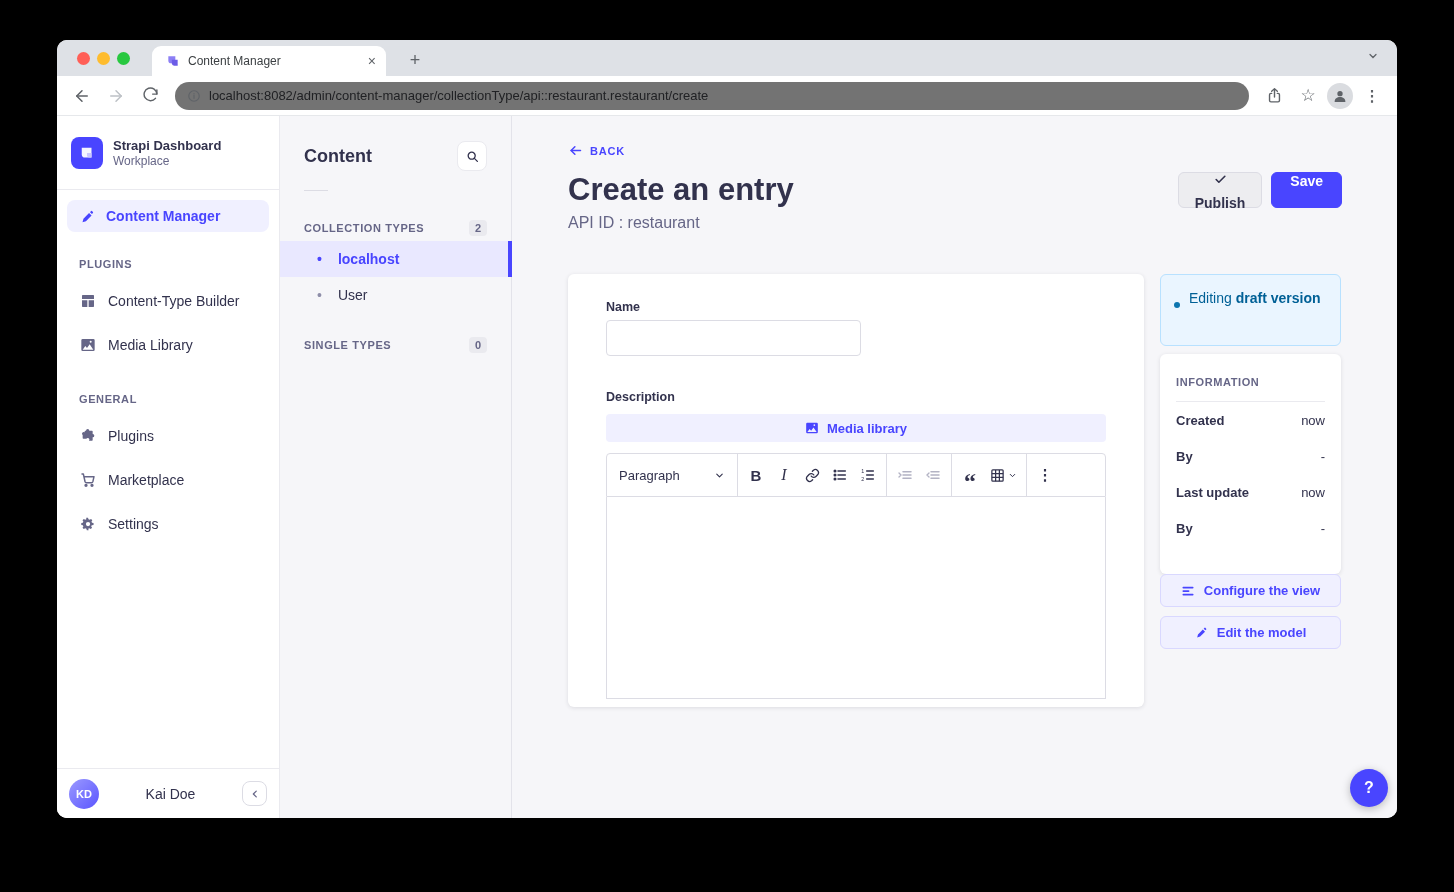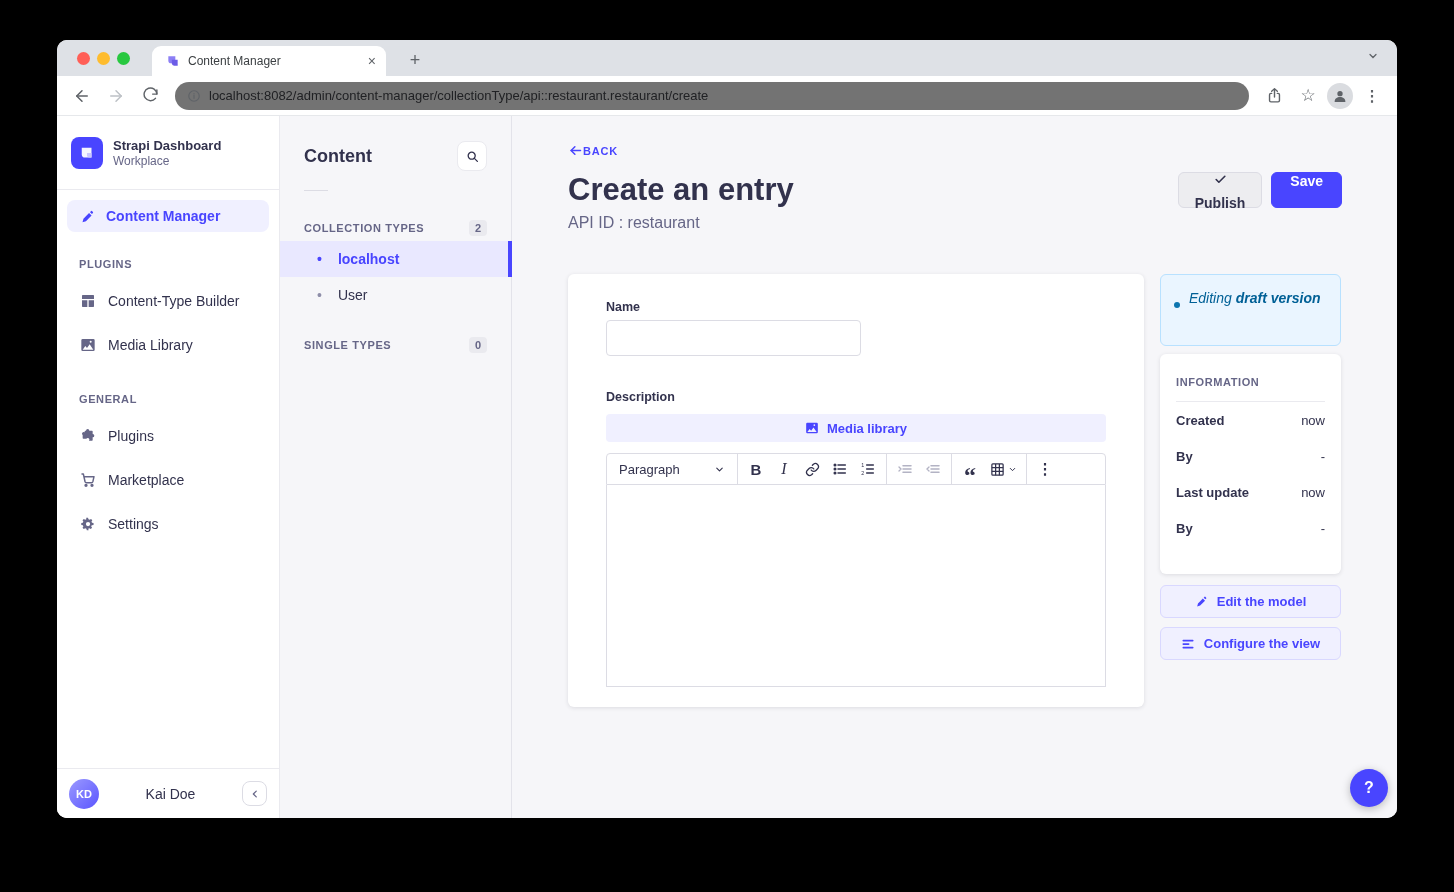--- a/index.html
+++ b/index.html
@@ -56,49 +56,49 @@
   .badge { background:#eaeaef; border-radius:4px; font-size:11px; font-weight:600; color:#666687; padding:2px 6px; letter-spacing:0; }
   .type-list { margin-top:5px; }
   .type-row { position:relative; height:36px; display:flex; align-items:center; gap:16px; padding-left:37px; font-size:14px; color:#32324d; }
   .type-row .bullet { color:#8e8ea9; font-size:14px; }
   .type-row.active { background:#e9e8ff; color:#4945ff; font-weight:600; }
   .type-row.active .bullet { color:#4945ff; }
   .type-row.active::after { content:""; position:absolute; right:-1px; top:0; bottom:0; width:4px; background:#4945ff; }
 
   
   .main { flex:1; padding:27px 55px 0 56px; position:relative; }
-  .back { display:inline-flex; align-items:center; color:#4945ff; font-size:11px; font-weight:700; letter-spacing:.8px; }
+  .back { display:inline-flex; align-items:center; gap:7px; color:#4945ff; font-size:11px; font-weight:700; letter-spacing:.8px; }
   .title-row { display:flex; justify-content:space-between; align-items:center; margin-top:10px; }
   .page-title { font-size:31px; font-weight:700; color:#32324d;text-align:center; }
   .actions { display:flex; gap:9px; }
   .btn { height:36px; border-radius:6px; display:inline-flex; align-items:center; gap:9px; font-size:14px; font-weight:600; padding:0 16px;flex-direction:column; }
   .btn-publish { background:#ededf0; border:1px solid #dcdce4; color:#32324d; }
   .btn-save { background:#4945ff; border:1px solid #4945ff; color:#fff; padding:0 18px; }
   .subtitle { margin-top:6px; font-size:16px; color:#666687; }
   .content-row { display:flex; gap:16px; margin-top:42px; }
 
   .card { width:576px; height:433px; background:#fff; border-radius:6px; box-shadow:0 1px 4px rgba(33,33,52,.12); padding:26px 38px; }
   .field-label { font-size:12.5px; font-weight:700; color:#32324d; }
   .text-input { display:block; margin-top:6px; width:255px; height:36px; border:1px solid #dcdce4; border-radius:4px; font-size:14px; padding:0 10px; color:#32324d; outline:none; }
   .desc-label { margin-top:34px; }
   .media-bar { margin-top:10px; height:28px; background:#f0f0ff; border-radius:4px; display:flex; align-items:center; justify-content:center; gap:8px; color:#4945ff; font-size:13px; font-weight:700; }
-  .rte-toolbar { margin-top:11px; height:32px; border:1px solid #dcdce4; border-radius:4px 4px 0 0; background:#fff; display:flex; align-items:center; padding:0 4px; color:#32324d; }
+  .rte-toolbar { margin-top:11px; height:44px; border:1px solid #dcdce4; border-radius:4px 4px 0 0; background:#fff; display:flex; align-items:center; padding:0 4px; color:#32324d; }
   .para-select { display:flex; align-items:center; justify-content:space-between; width:122px; padding:0 8px; font-size:13px; color:#32324d; }
   .tb-sep { width:1px; align-self:stretch; background:#dcdce4; margin:0 4px; }
   .tb-btn { width:28px; height:28px; display:flex; align-items:center; justify-content:center; color:#32324d; }
   .tb-btn.disabled { color:#b3b3c4; }
   .tb-bold { font-weight:800; font-size:15px; }
   .tb-italic { font-family:"Liberation Serif", serif; font-style:italic; font-size:16px; }
   .tb-quote { font-family:"Liberation Serif", serif; font-weight:700; font-size:24px; line-height:0; padding-top:12px; }
   .tb-kebab { font-size:15px; font-weight:700; letter-spacing:0; }
   .rte-area { height:202px; border:1px solid #dcdce4; border-top:none; background:#fff; }
 
   
   .aside { width:181px; }
-  .draft-box { height:72px; background:#eaf5ff; border:1px solid #b8e1ff; border-radius:6px; padding:13px 10px 16px 13px; display:flex; gap:9px;font-style:italic; }
+  .draft-box { height:72px; background:#eaf5ff; border:1px solid #b8e1ff; border-radius:6px; padding:13px 10px 16px 13px; display:flex; gap:9px; }
   .draft-dot { width:6px; height:6px; border-radius:50%; background:#0c75af; margin-top:14px; flex:none; }
   .draft-text { font-size:14px; color:#006096; line-height:1.45; }
   .draft-text b { font-weight:700; }
   .info-card { margin-top:8px; height:220px; background:#fff; border-radius:6px; box-shadow:0 1px 4px rgba(33,33,52,.12); padding:22px 16px 0; }
   .info-h { font-size:11px; font-weight:700; letter-spacing:.6px; color:#666687; }
   .info-hr { border:none; border-top:1px solid #eaeaef; margin-top:13px; }
   .irow { height:36px; display:flex; align-items:center; justify-content:space-between; font-size:13px; color:#32324d; }
   .irow:first-of-type { margin-top:16px; }
   .irow .il { font-weight:700; }
   .aside-btn { width:100%; height:33px; background:#f0f0ff; border:1px solid #d9d8ff; border-radius:6px; display:flex; align-items:center; justify-content:center; gap:9px; color:#4945ff; font-size:13px; font-weight:700; }
@@ -440,37 +440,37 @@
             <div class="irow">
               <span class="il">Last update</span>
                 <span>now</span>
             </div>
             <div class="irow">
               <span class="il">By</span>
                 <span>-</span>
             </div>
           </div>
 
-          <button class="aside-btn first">
-            <span>
-              <svg width="13" height="13" viewBox="0 0 24 24" fill="currentColor">
-                  <path d="M20.7 6.3a1 1 0 0 0 0-1.4l-1.6-1.6a1 1 0 0 0-1.4 0L16 5l3 3 1.7-1.7zM14.5 6.5l-9 9L4 21l5.5-1.5 9-9-4-4z"></path>
-                </svg>
-            </span>
-            <span>Edit the model</span>
-          </button>
           <button class="aside-btn">
             <span>
               <svg width="14" height="14" viewBox="0 0 24 24" fill="none" stroke="currentColor" stroke-width="3" stroke-linecap="round">
                   <line x1="4" y1="6" x2="20" y2="6"></line>
                   <line x1="4" y1="12" x2="13" y2="12"></line>
                   <line x1="4" y1="18" x2="20" y2="18"></line>
                 </svg>
             </span>
             <span>Configure the view</span>
           </button>
+          <button class="aside-btn first">
+            <span>
+              <svg width="13" height="13" viewBox="0 0 24 24" fill="currentColor">
+                  <path d="M20.7 6.3a1 1 0 0 0 0-1.4l-1.6-1.6a1 1 0 0 0-1.4 0L16 5l3 3 1.7-1.7zM14.5 6.5l-9 9L4 21l5.5-1.5 9-9-4-4z"></path>
+                </svg>
+            </span>
+            <span>Edit the model</span>
+          </button>
         </div>
       </div>
     </div>
   </div>
 
   <div class="help-fab">?</div>
 </div>
 
 </body></html>

